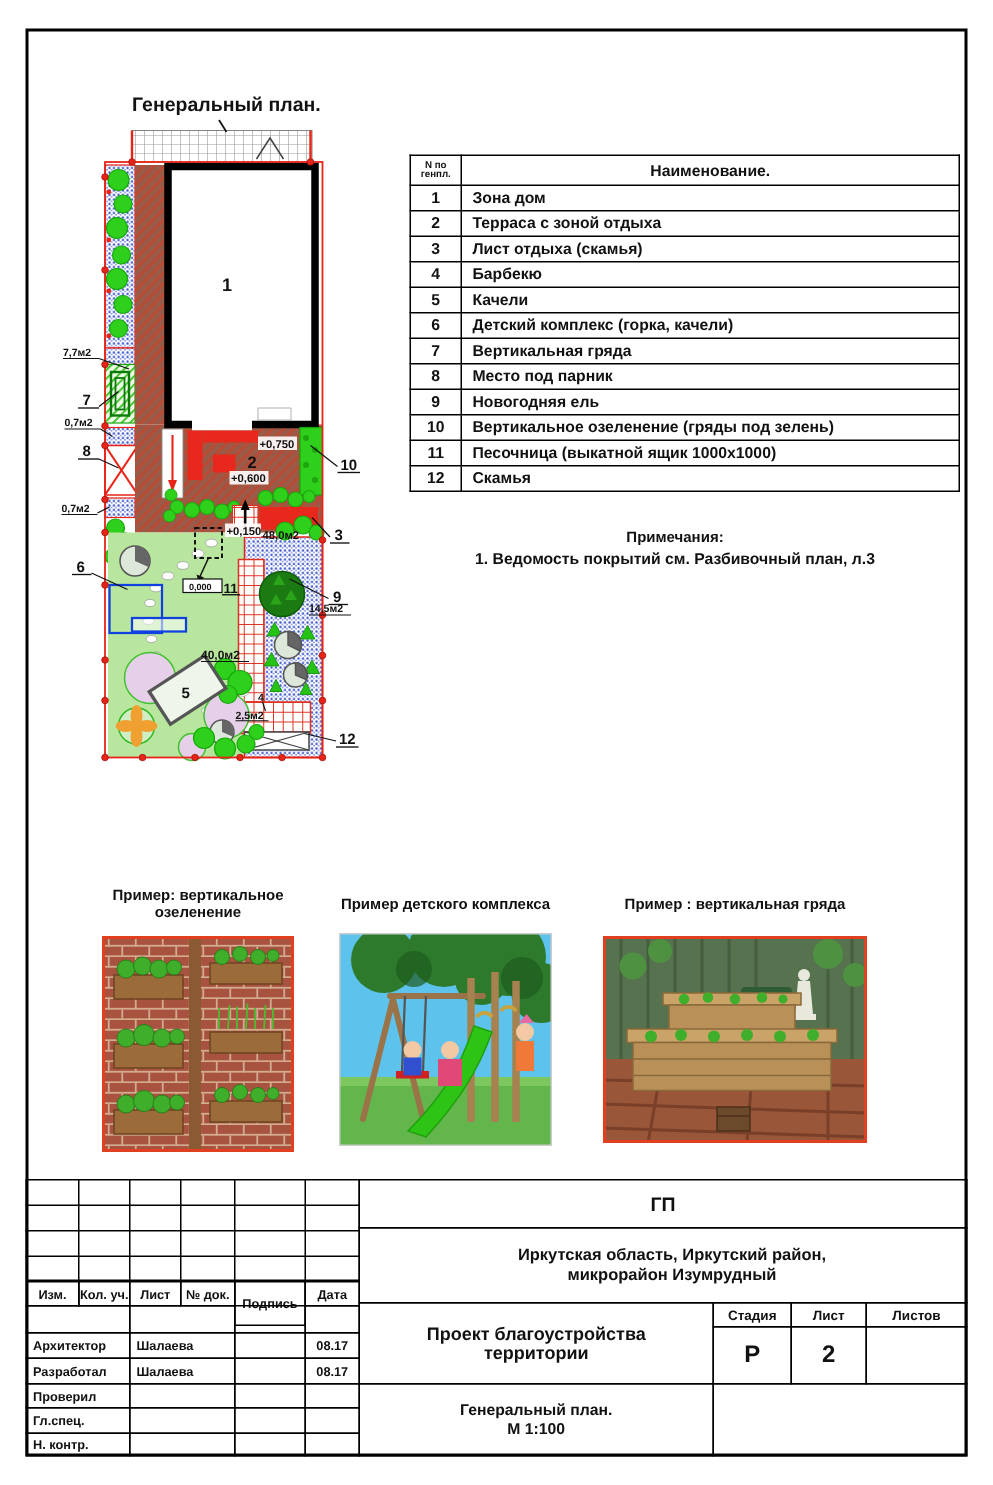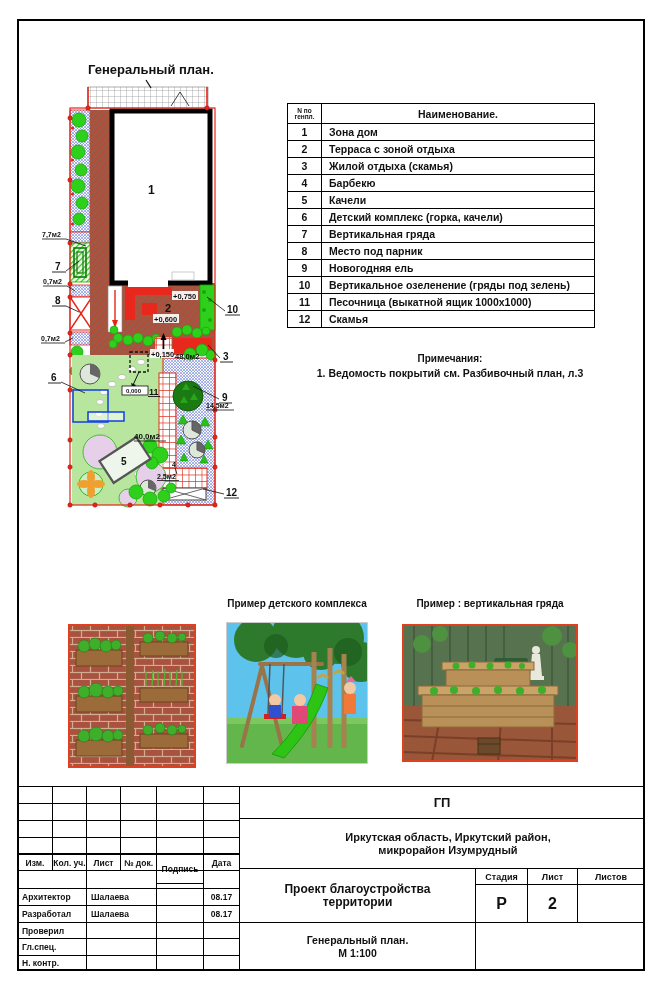--- a/index.html
+++ b/index.html
@@ -5,22 +5,22 @@
   html,body{margin:0;padding:0;background:#fff;}
   .sheet{position:relative;width:662px;height:990px;background:#fff;overflow:hidden;
          font-family:"Liberation Sans",sans-serif;color:#111;}
   .frame{position:absolute;left:17px;top:19px;width:628px;height:952px;
          border:2px solid #000;box-sizing:border-box;}
   .abs{position:absolute;}
   .plan-title{position:absolute;left:88px;top:62px;font-size:13px;font-weight:bold;}
   
   .legend-title{position:absolute;left:273px;top:87px;width:367px;text-align:center;
                 font-size:11px;font-weight:bold;}
-  .legend-table{position:absolute;left:273px;top:103px;width:308px;border-collapse:collapse;
-                table-layout:fixed;margin-left:14px;}
+  .legend-table{position:absolute;left:273px;top:103px;width:367px;border-collapse:collapse;
+                table-layout:fixed;}
   .legend-table th,.legend-table td{border:1px solid #000;font-weight:bold;padding:0 0 0 0;
                 overflow:hidden;white-space:nowrap;}
   .legend-table .c-num{width:33px;text-align:center;}
   .legend-table th{height:19px;font-size:10.5px;}
   .legend-table th.c-num span{display:block;font-size:6.5px;line-height:6px;font-weight:bold;}
   .legend-table td{height:16px;font-size:10.5px;}
   .legend-table td.c-name{padding-left:7px;text-align:left;}
   
   .notes{position:absolute;left:280px;top:353px;width:340px;text-align:center;}
   .notes .n-title{font-size:10px;font-weight:bold;margin-bottom:3px;}
@@ -378,21 +378,21 @@
     <tr>
           <td class="c-num">1</td>
           <td class="c-name">Зона дом</td>
         </tr>
     <tr>
           <td class="c-num">2</td>
           <td class="c-name">Терраса с зоной отдыха</td>
         </tr>
     <tr>
           <td class="c-num">3</td>
-          <td class="c-name">Жилой отдыха (скамья)</td>
+          <td class="c-name">Лист отдыха (скамья)</td>
         </tr>
     <tr>
           <td class="c-num">4</td>
           <td class="c-name">Барбекю</td>
         </tr>
     <tr>
           <td class="c-num">5</td>
           <td class="c-name">Качели</td>
         </tr>
     <tr>
@@ -424,20 +424,21 @@
           <td class="c-name">Скамья</td>
         </tr>
   </tbody>
     </table>
 
   <div class="notes">
     <div class="n-title">Примечания:</div>
     <div class="n-item">1. Ведомость покрытий см. Разбивочный план, л.3</div>
   </div>
 
+  <div class="caption" style="left:62px;top:592px;width:140px;">Пример: вертикальное озеленение</div>
   <div class="photo" style="left:68px;top:624px;">
     <svg width="128" height="144" viewBox="0 0 128 144">
       <defs>
         <pattern id="pBrick" width="18" height="14" patternUnits="userSpaceOnUse">
           <rect width="18" height="14" fill="#a85340"></rect>
           <line x1="0" y1="6.5" x2="18" y2="6.5" stroke="#d3ab8e" stroke-width="1.2"></line>
           <line x1="0" y1="13.5" x2="18" y2="13.5" stroke="#d3ab8e" stroke-width="1.2"></line>
           <line x1="4.5" y1="0" x2="4.5" y2="7" stroke="#d3ab8e" stroke-width="1.2"></line>
           <line x1="13.5" y1="7" x2="13.5" y2="14" stroke="#d3ab8e" stroke-width="1.2"></line>
         </pattern>

